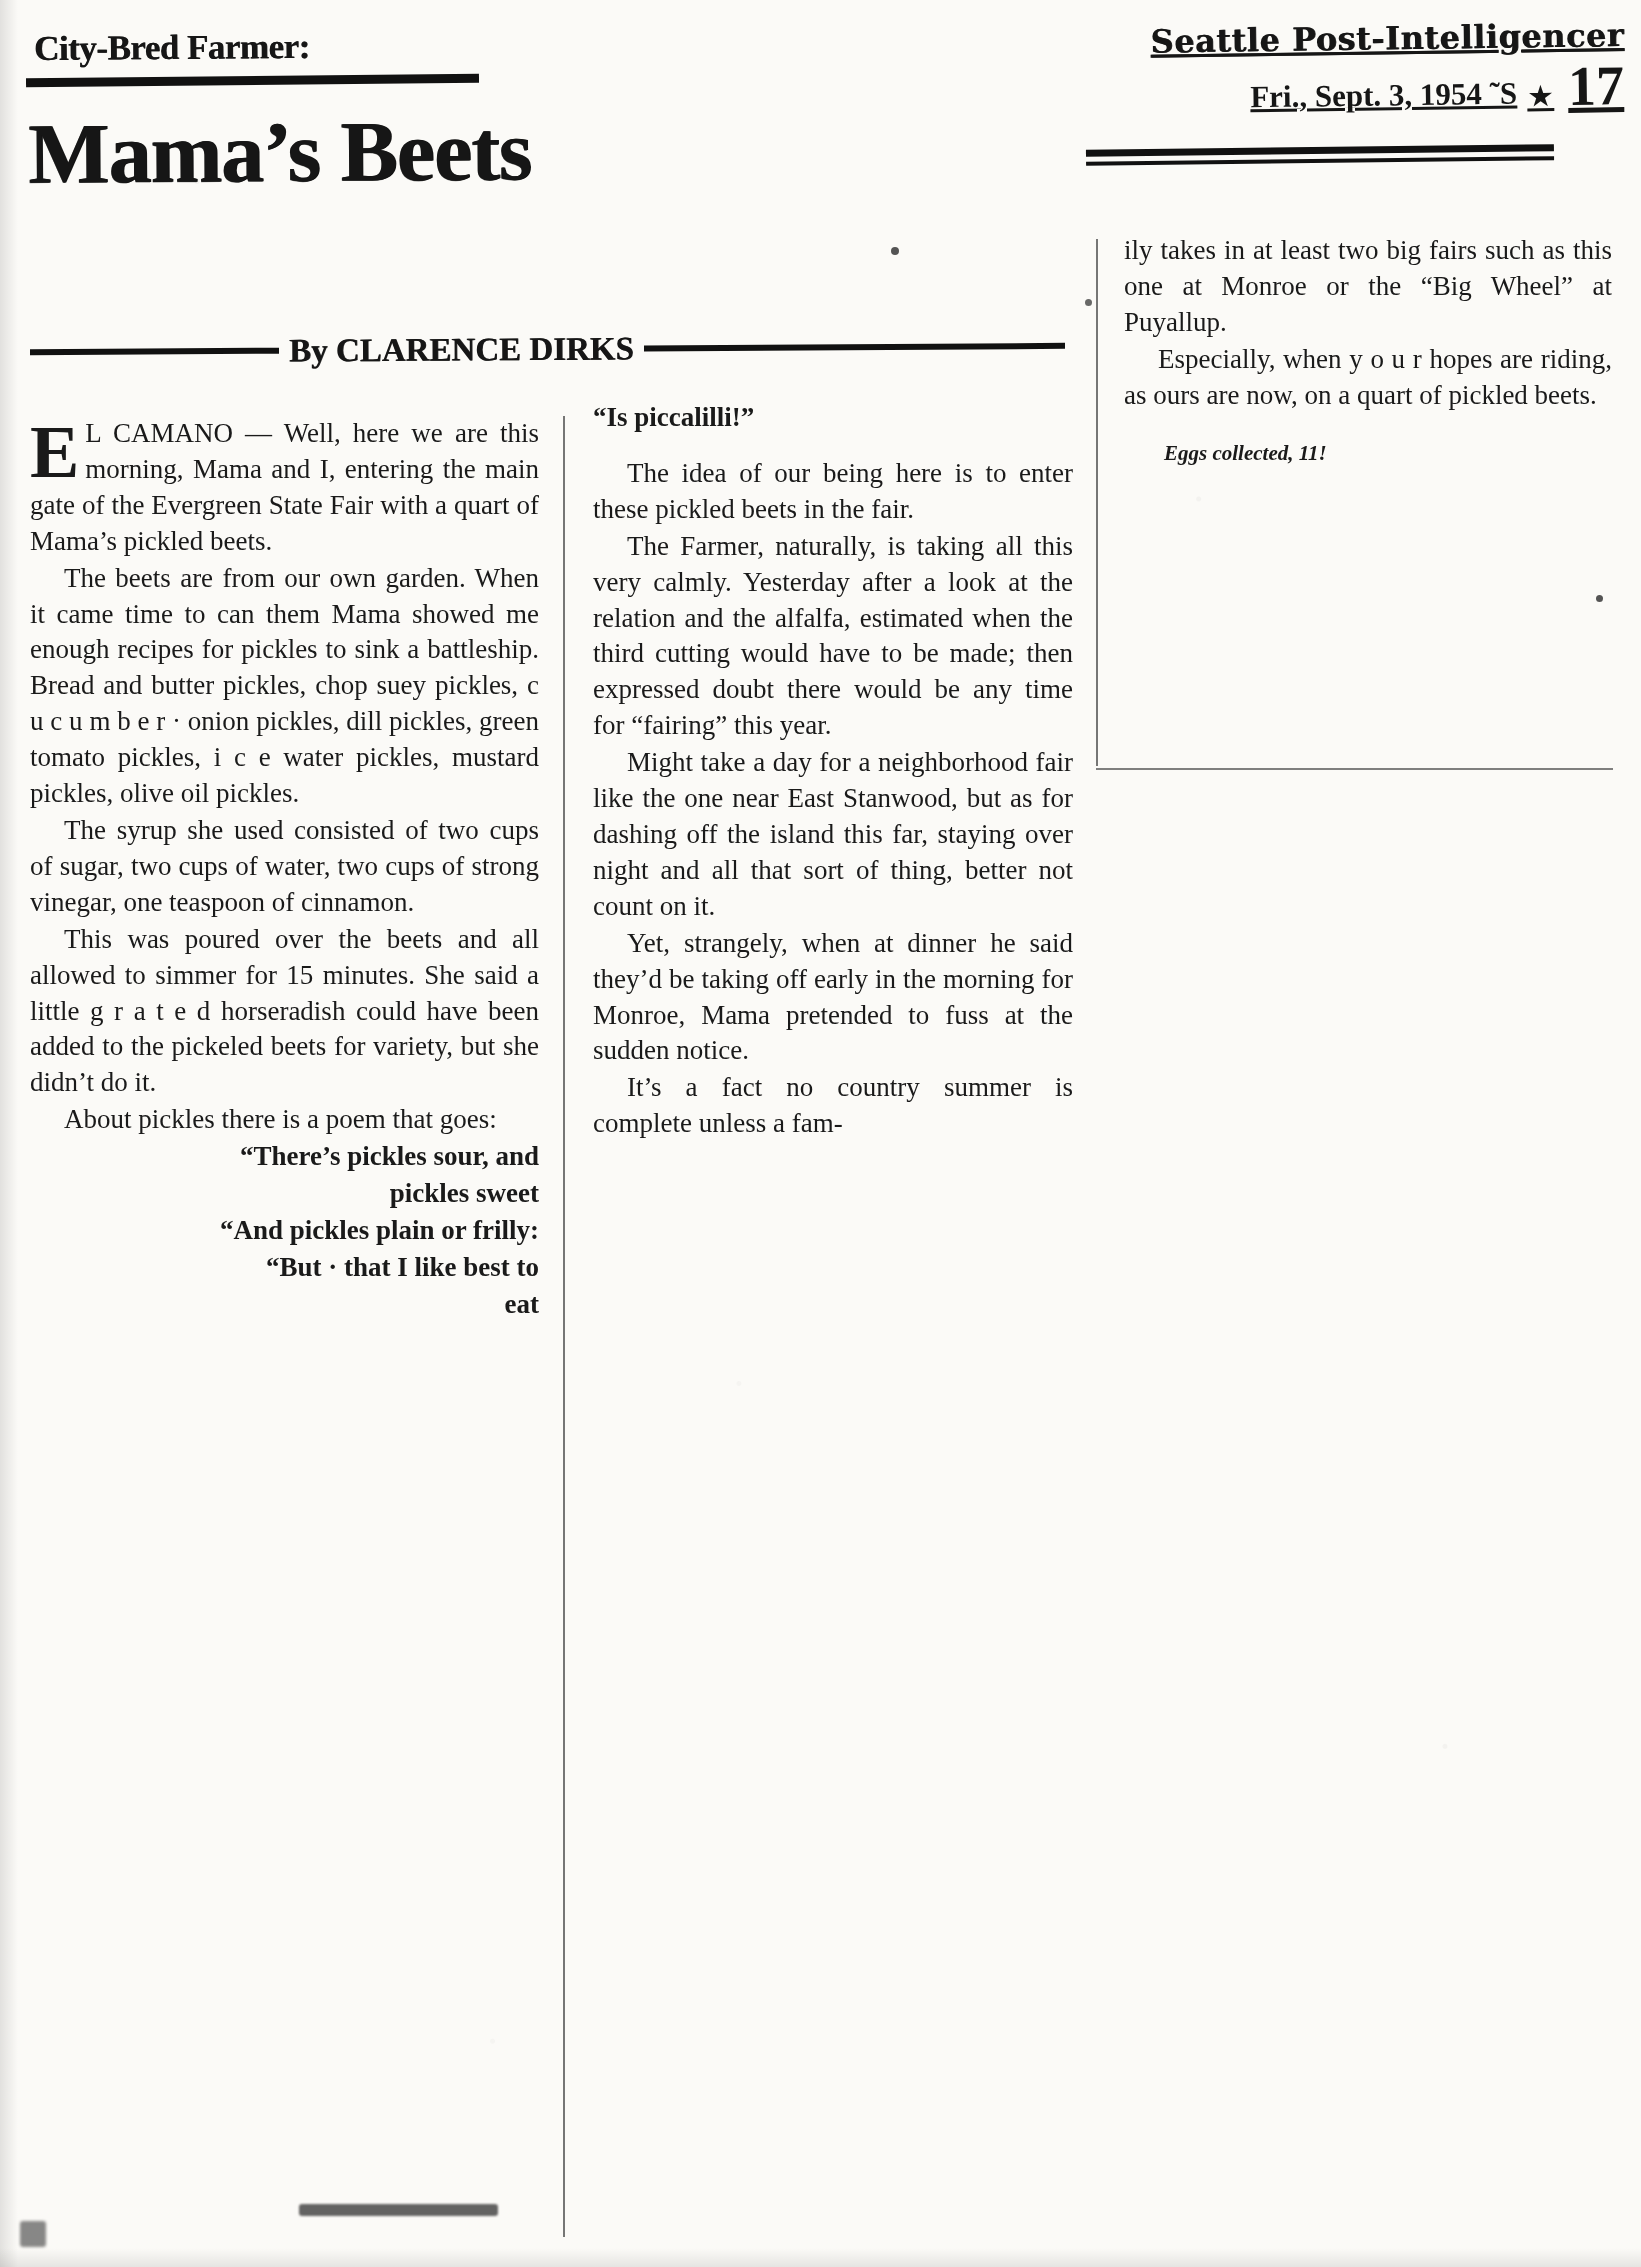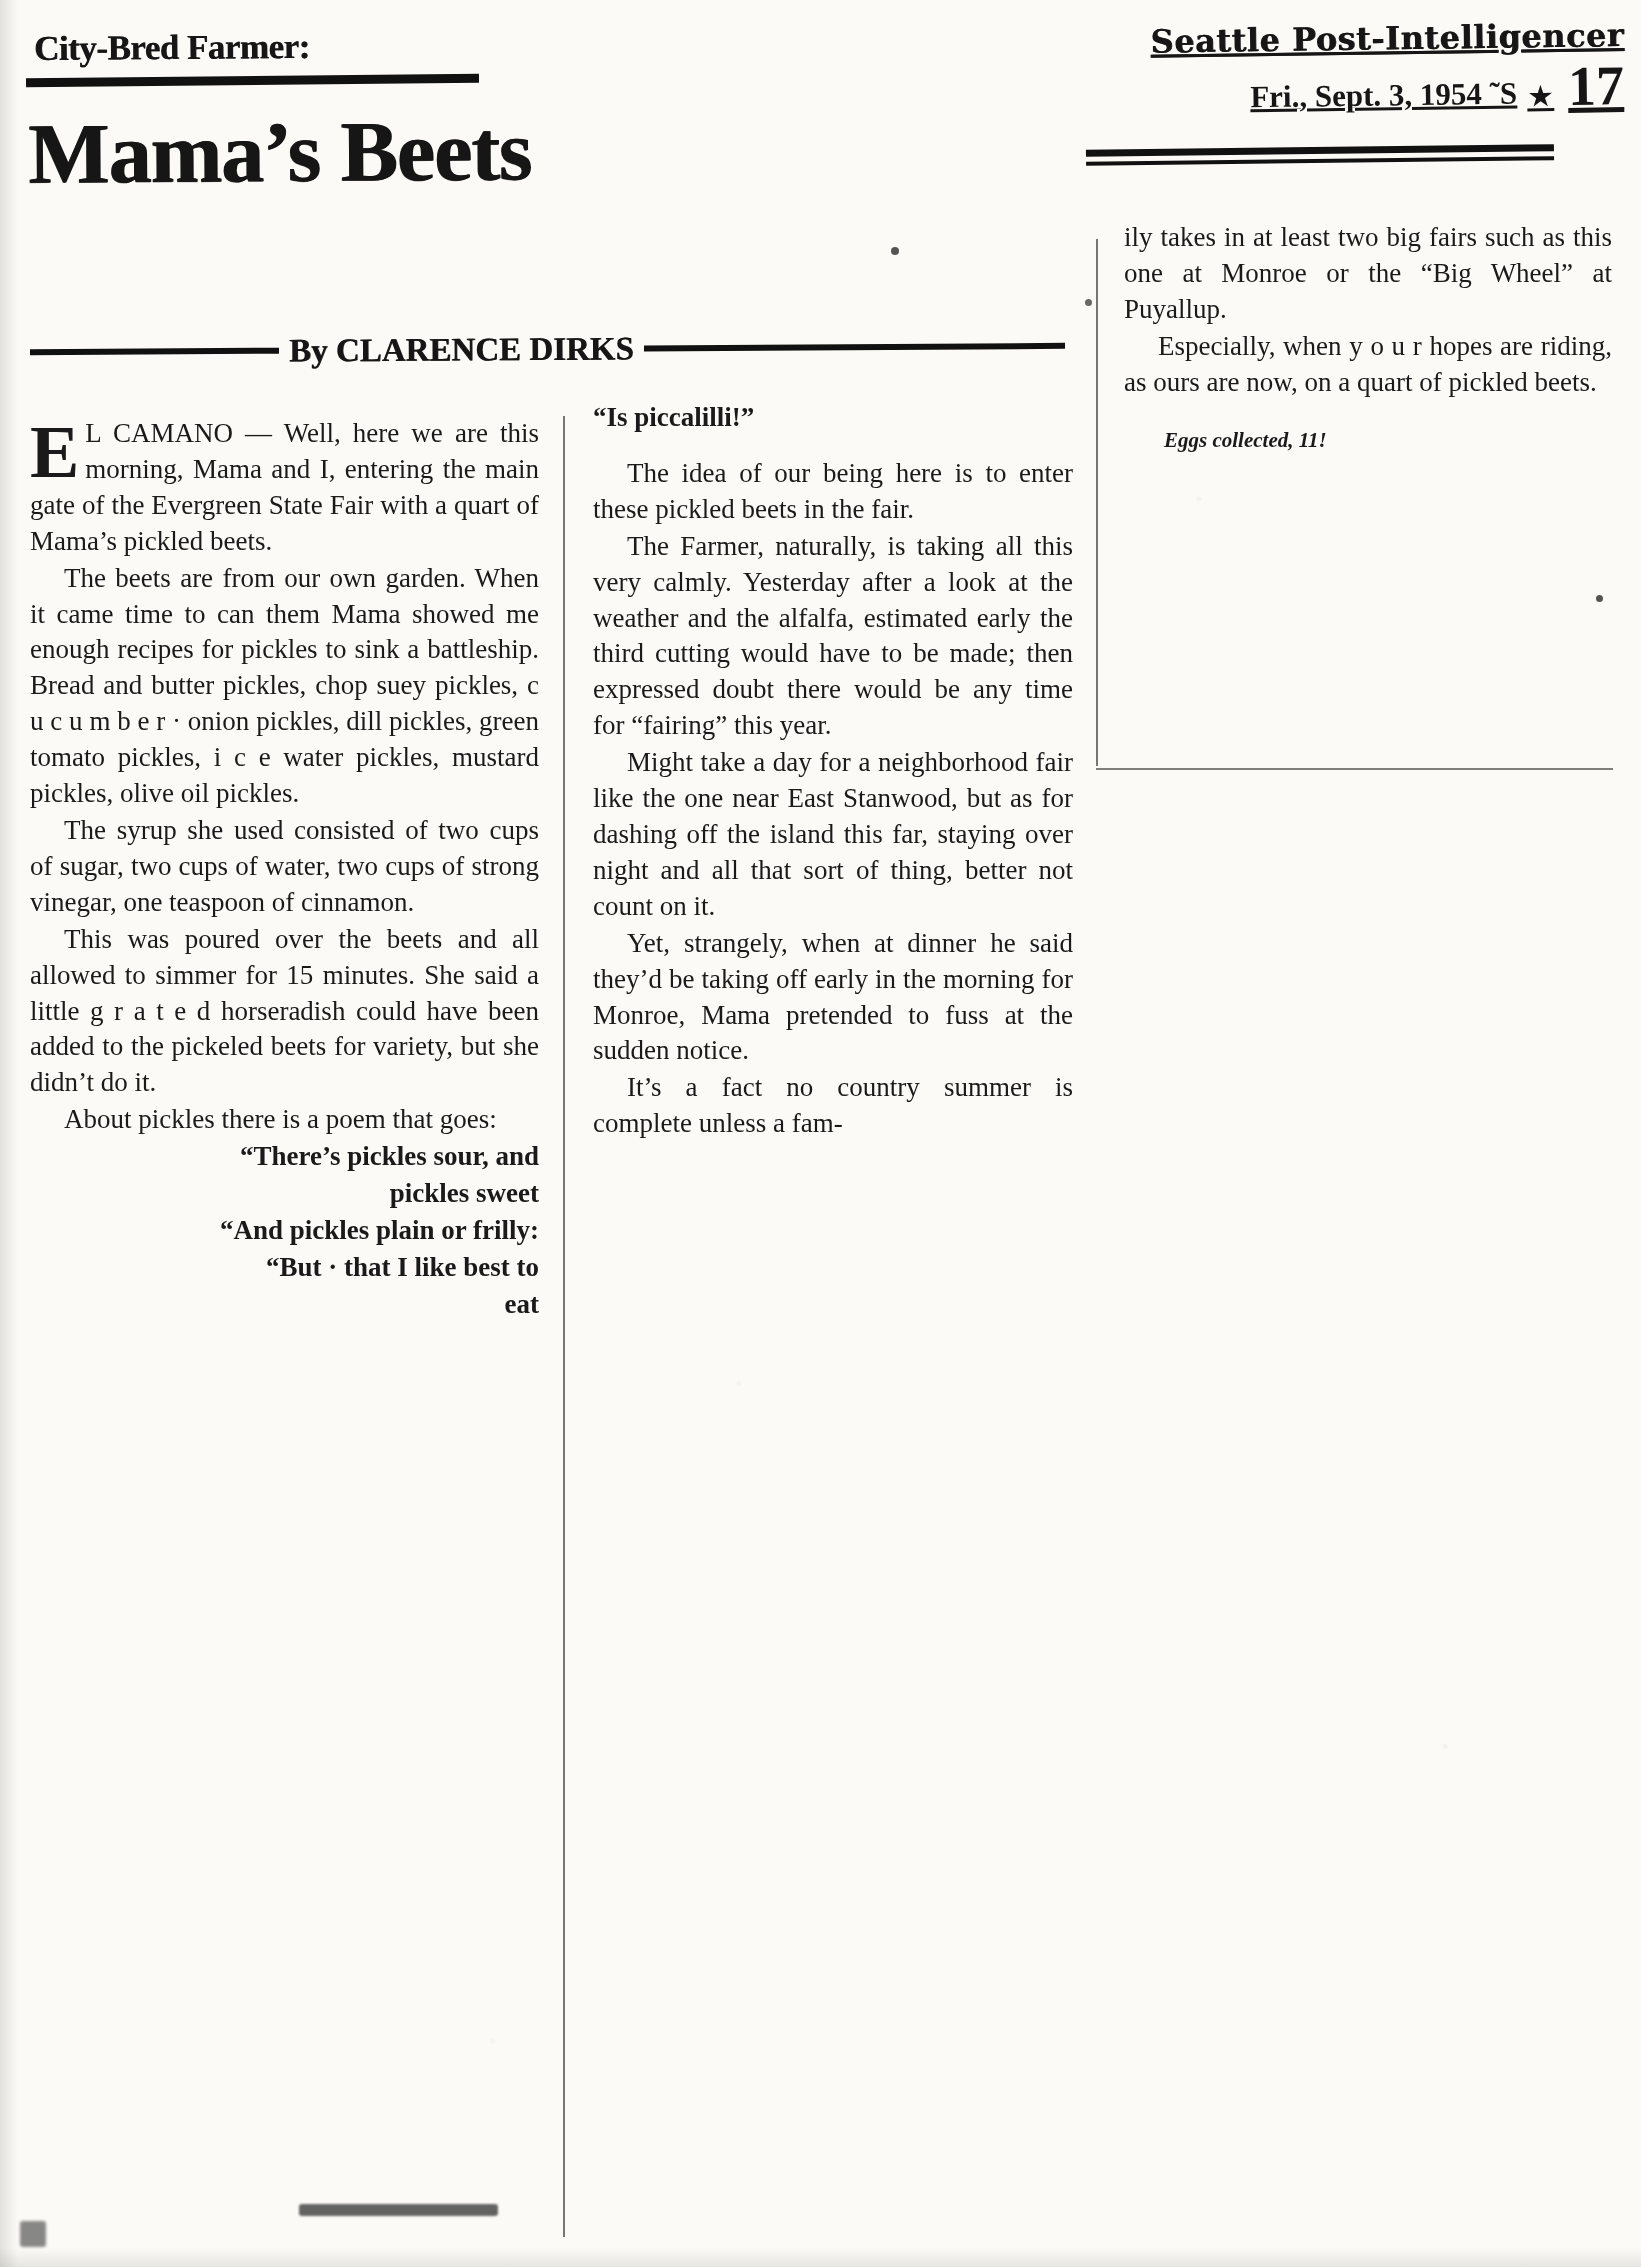--- a/index.html
+++ b/index.html
@@ -187,21 +187,21 @@
     text-indent: 0;
     font-style: italic;
     font-weight: bold;
     margin-top: 26px;
     padding-left: 40px;
     font-size: 21px;
   }
 
   .col1 { left: 30px; top: 416px; width: 509px; }
   .col2 { left: 593px; top: 400px; width: 480px; }
-  .col3 { left: 1124px; top: 220px; width: 488px; }
+  .col3 { left: 1124px; top: 233px; width: 488px; }
 
   
   .dropcap {
     float: left;
     font-family: "Liberation Serif", serif;
     font-weight: bold;
     font-size: 74px;
     line-height: 0.82;
     padding: 4px 6px 0 0;
     margin-top: 2px;
@@ -272,21 +272,21 @@
     <p class="verse left">“There’s pickles sour, and</p>
     <p class="verse">pickles sweet</p>
     <p class="verse left">“And pickles plain or frilly:</p>
     <p class="verse left">“But  ·  that I like best to</p>
     <p class="verse">eat</p>
   </div>
 
   <div class="col col2">
     <p class="sub">“Is piccalilli!”</p>
     <p>The idea of our being here is to enter these pickled beets in the fair.</p>
-    <p>The Farmer, naturally, is taking all this very calmly. Yesterday after a look at the weather and the alfalfa, estimated early the third cutting would have to be made; then expressed doubt there would be any time for “fairing” this year.</p>
+    <p>The Farmer, naturally, is taking all this very calmly. Yesterday after a look at the relation and the alfalfa, estimated when the third cutting would have to be made; then expressed doubt there would be any time for “fairing” this year.</p>
     <p>Might take a day for a neighborhood fair like the one near East Stanwood, but as for dashing off the island this far, staying over night and all that sort of thing, better not count on it.</p>
     <p>Yet, strangely, when at dinner he said they’d be taking off early in the morning for Monroe, Mama pretended to fuss at the sudden notice.</p>
     <p>It’s a fact no country summer is complete unless a fam-</p>
   </div>
 
   <div class="col col3">
     <p class="noindent">ily takes in at least two big fairs such as this one at Monroe or the “Big Wheel” at Puyallup.</p>
     <p>Especially, when y o u r hopes are riding, as ours are now, on a quart of pickled beets.</p>
     <p class="sig">Eggs collected, 11!</p>
   </div>

